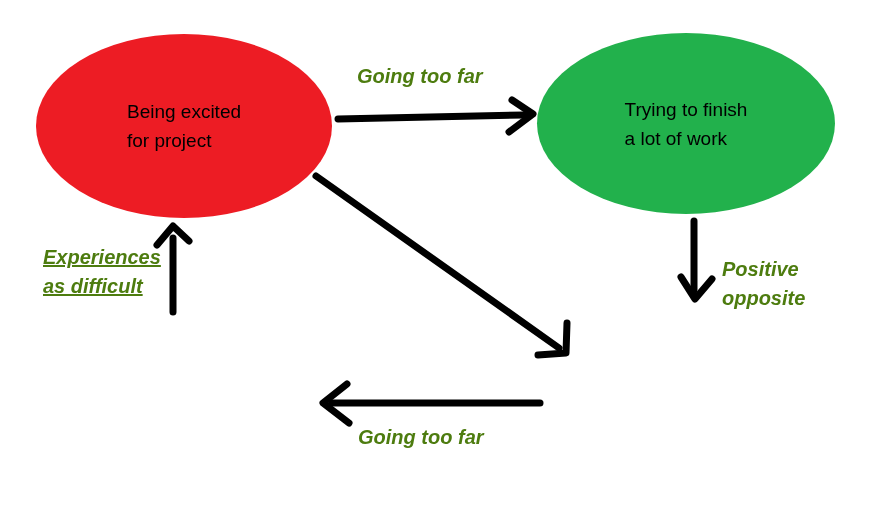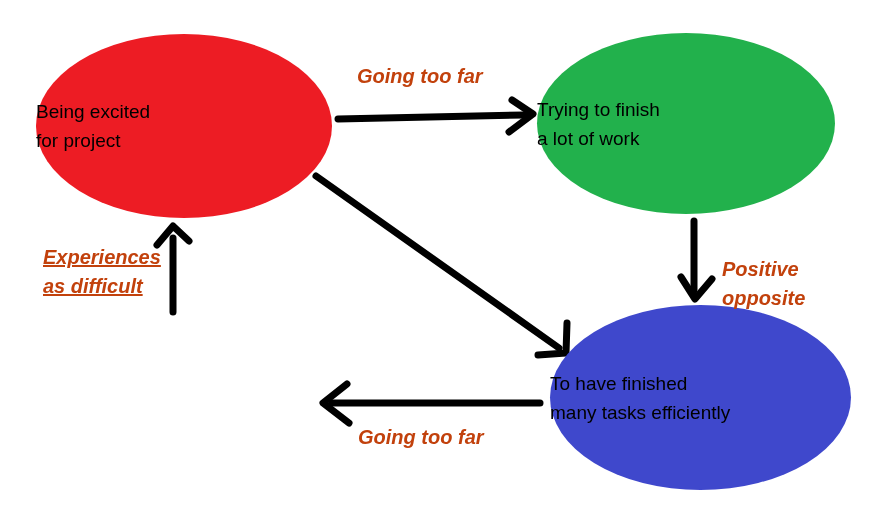--- a/index.html
+++ b/index.html
@@ -27,33 +27,33 @@
     stroke-width: 7;
     fill: none;
     stroke-linecap: round;
     stroke-linejoin: round;
   }
   .node {
     position: absolute;
     border-radius: 50%;
     display: flex;
     align-items: center;
-    justify-content: flex-start;
+    justify-content: center;
   }
   .node-label {
     white-space: pre-line;
     text-align: left;
     color: #000000;
     font-size: 19px;
     line-height: 29px;
   }
   .edge-label {
     position: absolute;
     white-space: pre-line;
-    color: #c2410c;
+    color: #4d7c0f;
     font-style: italic;
     font-weight: bold;
     font-size: 20px;
     line-height: 29px;
   }
 </style>
 </head>
 <body>
 
 <div class="canvas">
@@ -89,24 +89,20 @@
   <div class="node" style="left: 36px; top: 34px; width: 296px; height: 184px; background: rgb(237, 28, 36);">
     <span class="node-label">Being excited
 for project</span>
   </div>
 
   <div class="node" style="left: 537px; top: 33px; width: 298px; height: 181px; background: rgb(34, 177, 76);">
     <span class="node-label">Trying to finish
 a lot of work</span>
   </div>
 
-  <div class="node" style="left: 550px; top: 305px; width: 301px; height: 185px; background: rgb(63, 72, 204);">
-    <span class="node-label">To have finished
-many tasks efficiently</span>
-  </div>
 
 
   <div class="edge-label" style="left:357px; top:62px;">Going too far</div>
 
   <div class="edge-label" style="left:722px; top:224px;margin-top:31px;">Positive
 opposite</div>
 
 
   <div class="edge-label" style="left:358px; top:423px;">Going too far</div>
 

